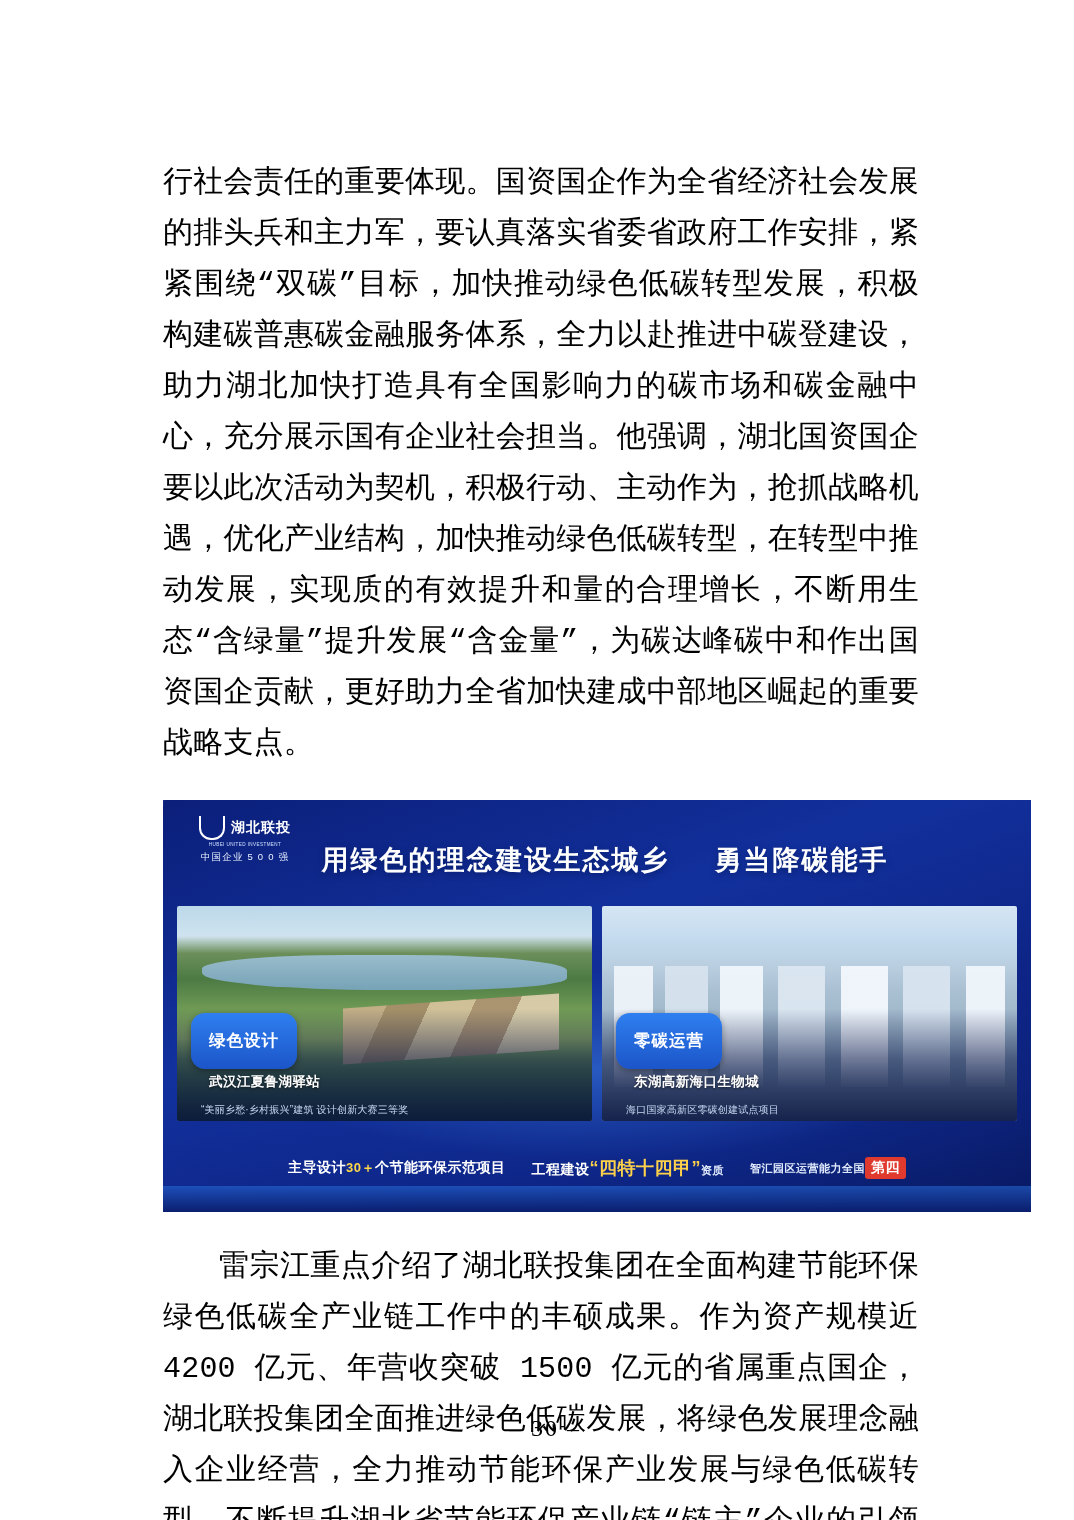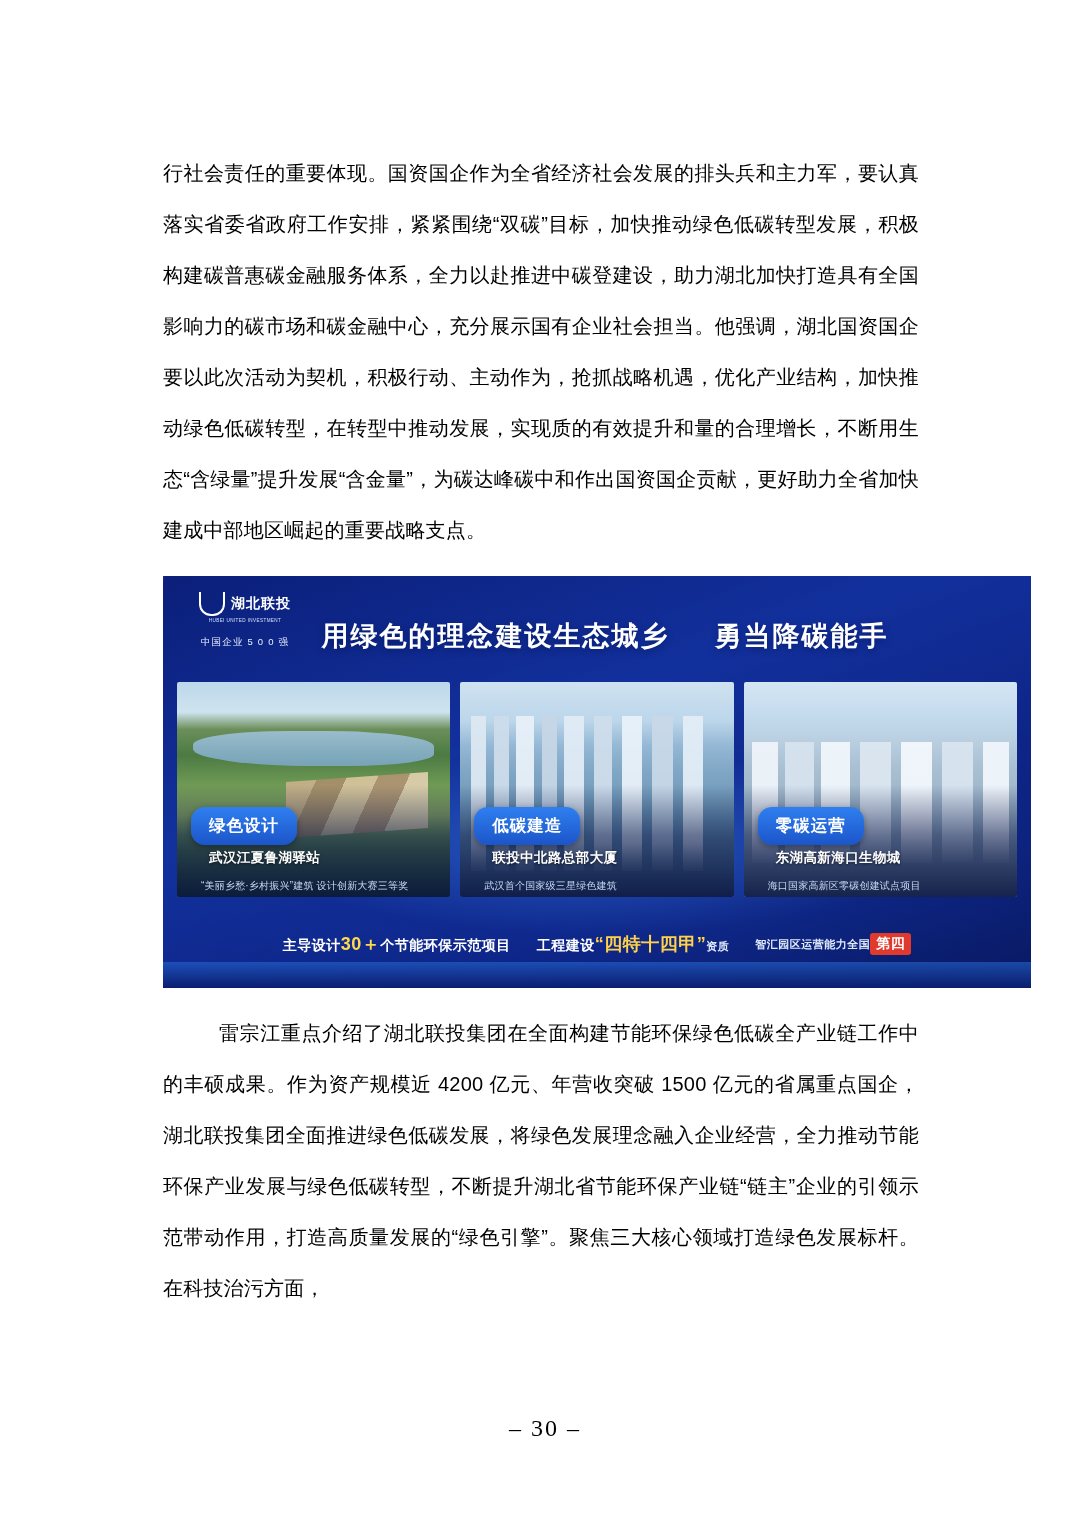--- a/index.html
+++ b/index.html
@@ -15,22 +15,22 @@
     font-family: "Liberation Serif", serif;
     overflow: hidden;
   }
   .content {
     position: absolute;
     left: 163px;
     top: 128px;
     width: 756px;
   }
   .para {
-    font-family: Liberation Sans, sans-serif;
-    font-size: 20px;
+    font-family: Liberation Mono, monospace;
+    font-size: 30px;
     line-height: 51px;
     color: #000000;
     text-align: justify;
     text-justify: inter-ideograph;
     letter-spacing: 0.2px;
   }
   .para.indent {
     text-indent: 56px;
   }
   
@@ -93,21 +93,21 @@
     font-size: 4.6px;
     letter-spacing: 0.4px;
     color: #cfe0ff;
     margin-top: 2px;
   }
   .logo-500 {
     font-family: "Liberation Sans", sans-serif;
     font-size: 9.5px;
     letter-spacing: 1.2px;
     color: #eaf1ff;
-    margin-top: 13px;
+    margin-top: 4px;
   }
   .fig-title {
     position: absolute;
     left: 0;
     right: 0;
     top: 42px;
     text-align: center;
     font-family: "Liberation Sans", sans-serif;
     font-size: 27px;
     font-weight: bold;
@@ -201,21 +201,21 @@
   .card-shade {
     position: absolute;
     left: 0; right: 0; bottom: 0;
     height: 52%;
     background: linear-gradient(to bottom, rgba(6,20,70,0) 0%, rgba(6,20,70,0.55) 45%, rgba(5,16,60,0.88) 100%);
   }
   .pill {
     position: absolute;
     left: 14px;
     bottom: 52px;
-    padding: 8px 18px;
+    padding: 17px 18px;
     border-radius: 14px;
     background: linear-gradient(to bottom, #2f7ff0, #1b55c9);
     color: #ffffff;
     font-family: "Liberation Sans", sans-serif;
     font-size: 16.5px;
     font-weight: bold;
     letter-spacing: 1px;
     box-shadow: 0 2px 6px rgba(0,0,0,0.35);
   }
   .card-head {
@@ -248,21 +248,21 @@
     display: flex;
     align-items: center;
     justify-content: center;
     gap: 26px;
     font-family: "Liberation Sans", sans-serif;
     font-size: 14px;
     font-weight: bold;
     color: #ffffff;
     letter-spacing: 0.5px;
   }
-  .fig-footer .hl-yellow { color: #ffd94a; font-size: 18px; text-align: center; }
+  .fig-footer .hl-yellow { color: #ffd94a; font-size: 13px; text-align: center; }
   .fig-footer .hl-gold { color: #ffd24a; font-size: 18px; text-align: right; }
   .fig-footer .small { font-size: 11px; font-weight: bold; color: #dfe9fb; }
   .badge-red {
     display: inline-block;
     background: #e03a2f;
     color: #ffffff;
     padding: 2px 6px;
     border-radius: 3px;
     font-size: 14px;
   }
@@ -317,28 +317,20 @@
         <div class="card">
           <div class="photo-a"></div>
           <div class="photo-a-roofs"></div>
           <div class="card-shade"></div>
           <div class="pill">绿色设计</div>
           <div class="card-head">武汉江夏鲁湖驿站</div>
           <div class="card-sub">“美丽乡愁·乡村振兴”建筑
 设计创新大赛三等奖</div>
         </div>
 
-        <div class="card">
-          <div class="photo-b"></div>
-          <div class="photo-b-towers"></div>
-          <div class="card-shade"></div>
-          <div class="pill">低碳建造</div>
-          <div class="card-head">联投中北路总部大厦</div>
-          <div class="card-sub">武汉首个国家级三星绿色建筑</div>
-        </div>
 
         <div class="card">
           <div class="photo-c"></div>
           <div class="photo-c-blocks"></div>
           <div class="card-shade"></div>
           <div class="pill">零碳运营</div>
           <div class="card-head">东湖高新海口生物城</div>
           <div class="card-sub">海口国家高新区零碳创建试点项目</div>
         </div>
 

